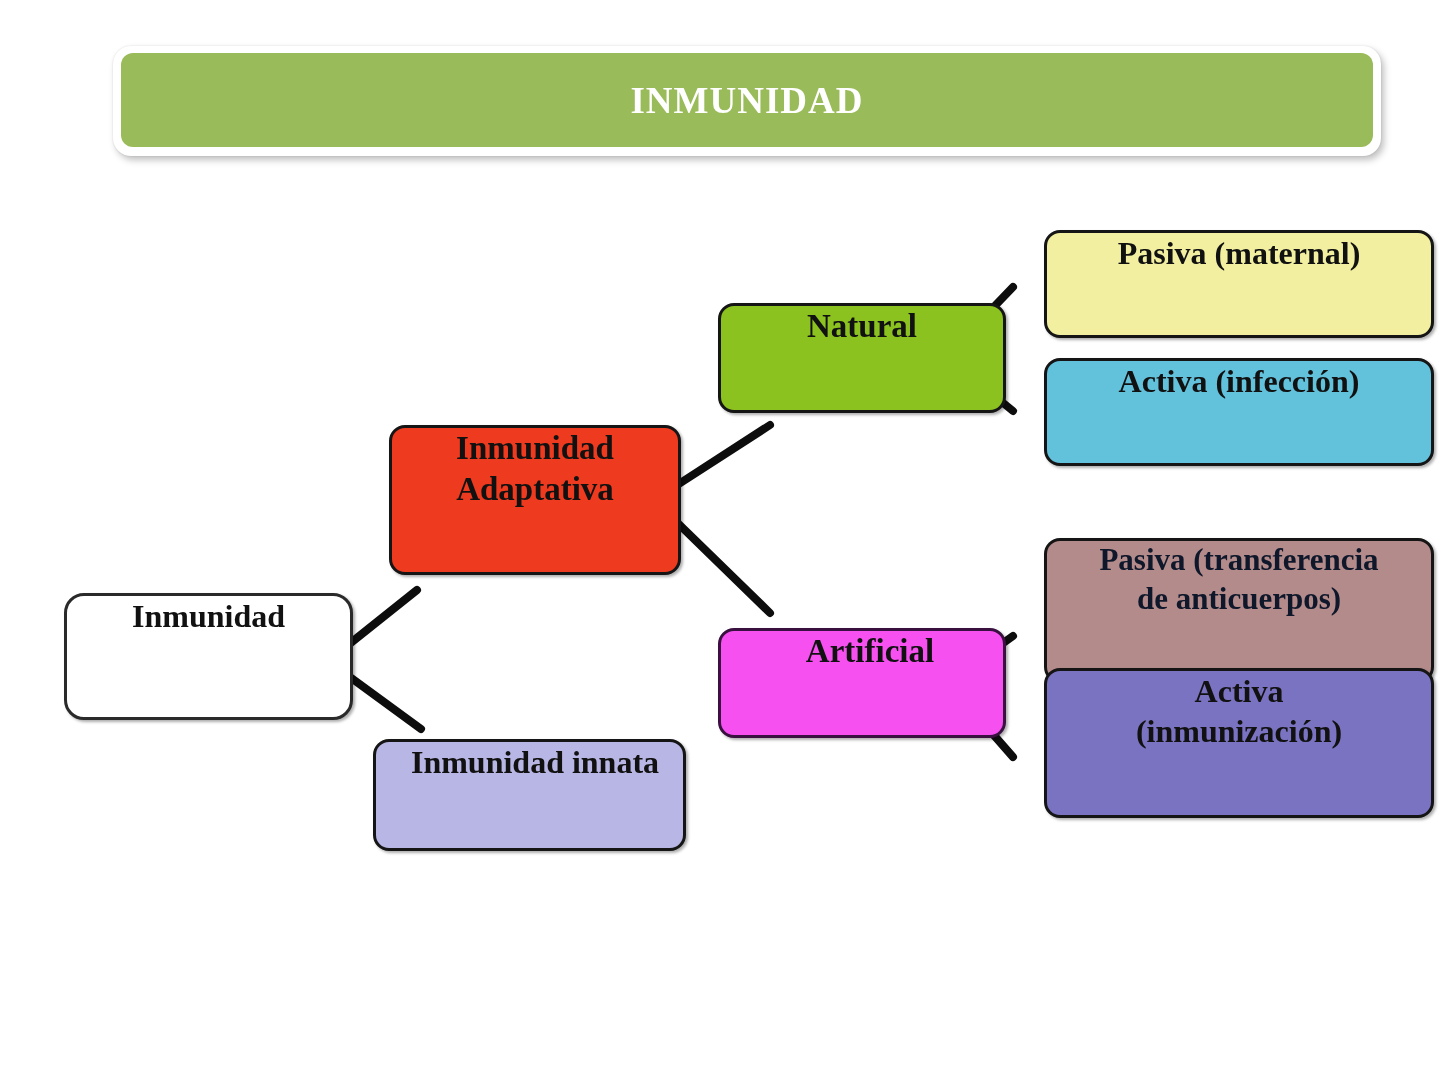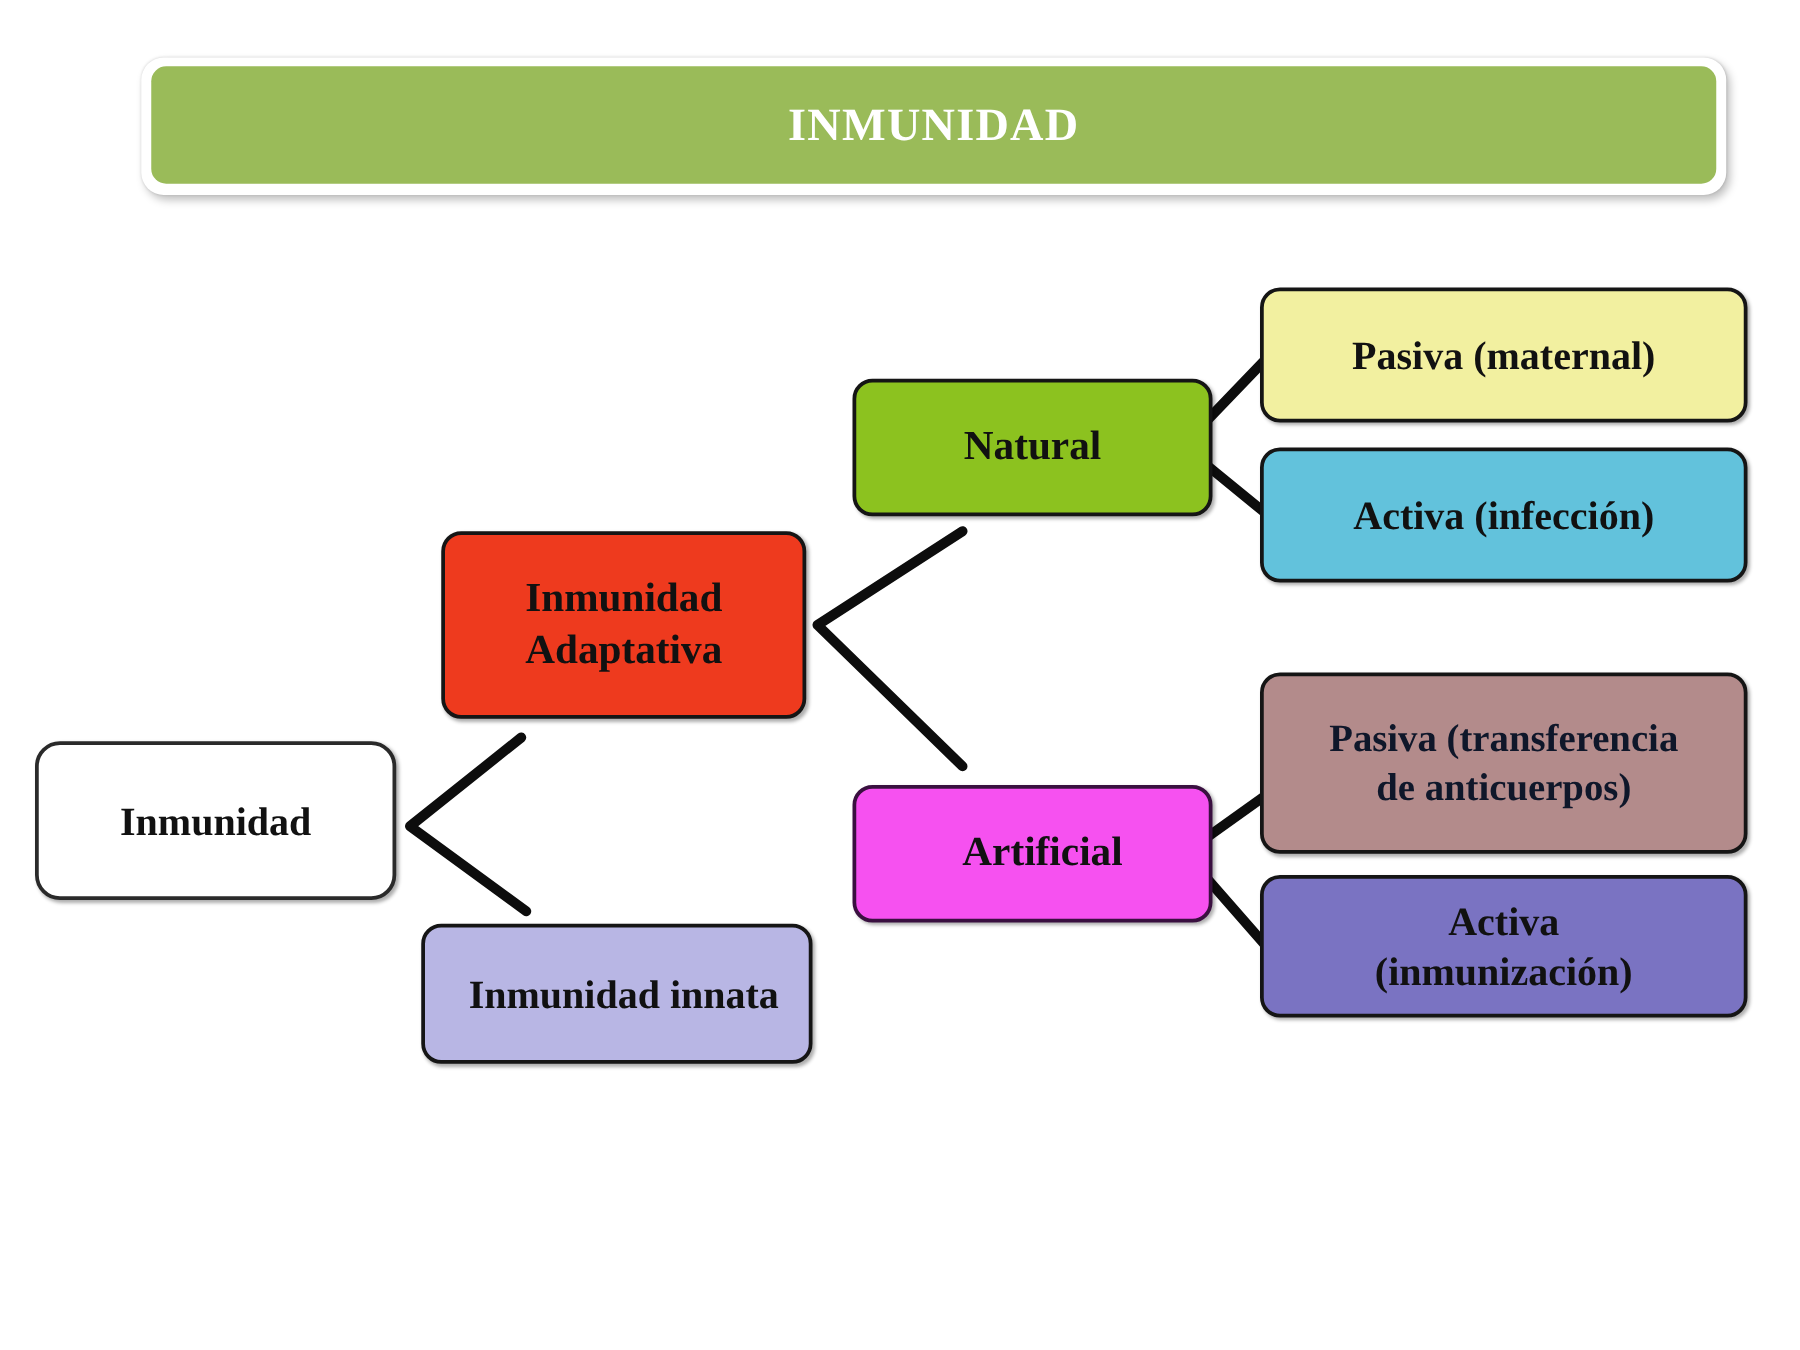--- a/index.html
+++ b/index.html
@@ -18,35 +18,35 @@
     border-radius:12px;display:flex;align-items:center;justify-content:center;
   }
   .header-title{
     font-size:37px;font-weight:bold;letter-spacing:1px;
   }
   
   .edges{position:absolute;left:0;top:0;width:1440px;height:1080px;pointer-events:none;}
   .edges polyline,.edges line{fill:none;stroke-width:8;stroke-linecap:round;stroke-linejoin:round;}
   
   .node{
-    position:absolute;display:flex;align-items:center;justify-content:center;
+    position:absolute;display:flex;justify-content:center;
     border:3px solid #151515;border-radius:16px;box-sizing:border-box;
     box-shadow:2px 2px 3px rgba(0,0,0,0.32);
-    font-weight:bold;text-align:center;line-height:1.25;
+    font-weight:bold;text-align:center;line-height:1.25;margin-left:36px;
   }
   .node .lbl{white-space:pre-line;}
   .n-root         {left:28px;  top:593px; width:289px; height:127px; font-size:32px; border-radius:20px; border-color:#2a2a2a;}
   .n-adaptativa   {left:353px; top:425px; width:292px; height:150px; font-size:33px;}
   .n-innata       {left:337px; top:739px; width:313px; height:112px; font-size:32px;}
   .n-natural      {left:682px; top:303px; width:288px; height:110px; font-size:33px;}
   .n-artificial   {left:682px; top:628px; width:288px; height:110px; font-size:33px; border-color:#3a1040;padding-left:16px;}
   .n-pas-mat      {left:1008px;top:230px; width:390px; height:108px; font-size:32px;}
   .n-act-inf      {left:1008px;top:358px; width:390px; height:108px; font-size:32px;}
   .n-pas-tra      {left:1008px;top:538px; width:390px; height:145px; font-size:31px;}
-  .n-act-inm      {left:1008px;top:700px; width:390px; height:114px; font-size:32px;}
+  .n-act-inm      {left:1008px;top:668px; width:390px; height:150px; font-size:32px;}
 </style>
 </head>
 <body>
 
 <div class="canvas">
 
   <div class="header-wrap">
     <div class="header-bar" style="background-color: rgb(154, 187, 89);">
       <span class="header-title" style="color: rgb(255, 255, 255);">INMUNIDAD</span>
     </div>

